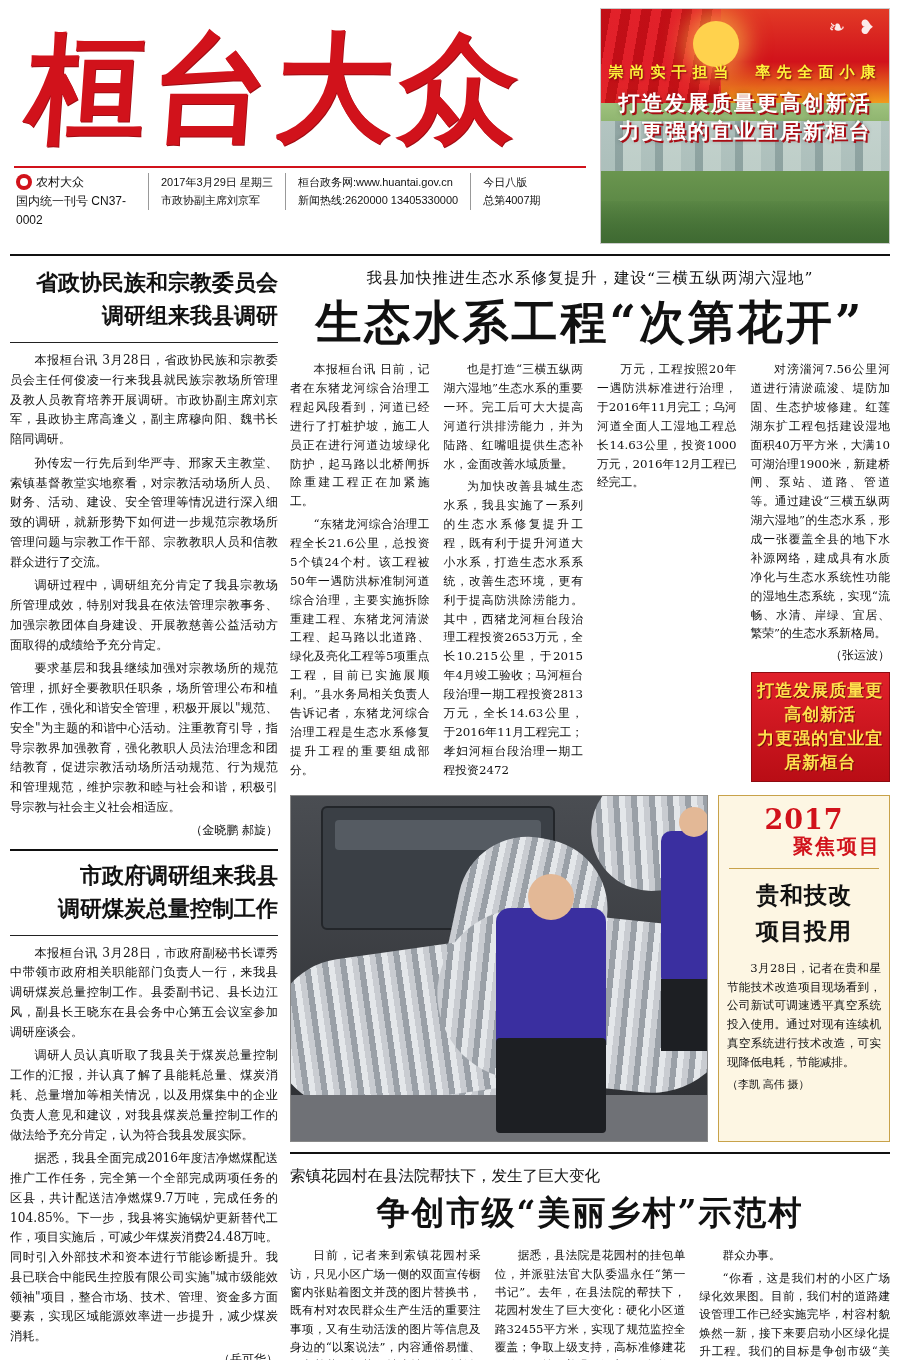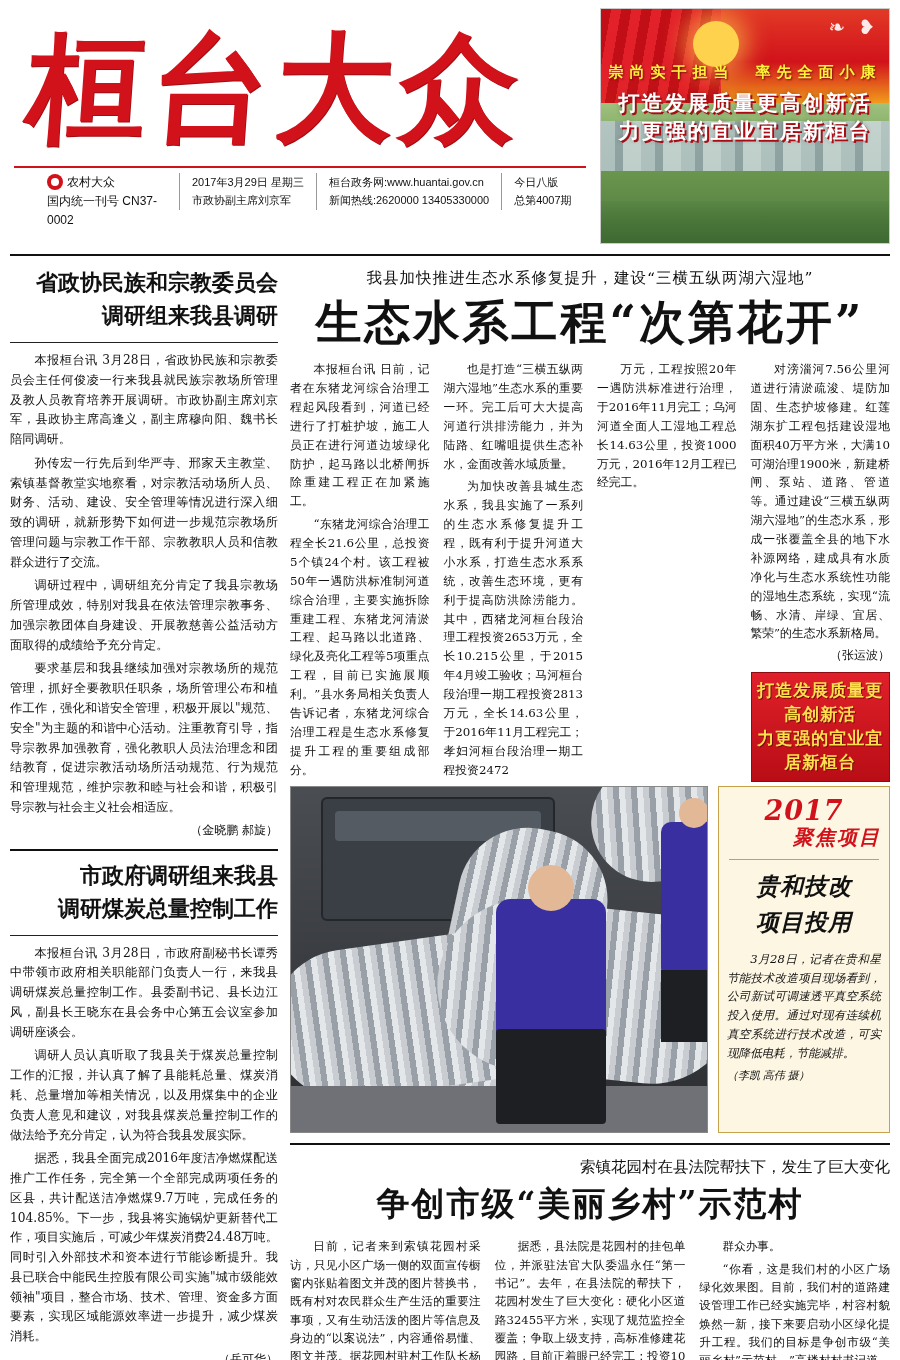--- a/index.html
+++ b/index.html
@@ -27,21 +27,20 @@
     padding-top:6px;
     text-shadow:1px 1px 0 #a00d14;
     transform:skewX(-4deg);
     white-space:nowrap;
   }
   .mast-rule{border-top:2px solid #d1121b;margin:4px 4px 0 4px;}
   .mast-info{
     display:flex;align-items:flex-start;gap:12px;
     font-size:11px;line-height:1.7;padding:5px 6px 0 6px;
     font-family:"Liberation Sans", sans-serif;
-    margin-left:31px;
   }
   .mast-logo{
     flex:0 0 120px;
     font-size:12px;line-height:1.6;
   }
   .logo-badge{display:flex;align-items:center;gap:4px;}
   .logo-circle{
     width:16px;height:16px;border-radius:50%;
     background:#d1121b;display:inline-block;position:relative;
   }
@@ -105,21 +104,21 @@
 
   .red-banner{
     margin-top:8px;background:linear-gradient(180deg,#e0202a,#b90d15);
     color:#ffe14d;text-align:center;font-family:"DejaVu Serif",serif;font-weight:bold;
     font-size:17px;line-height:1.4;padding:6px 4px;letter-spacing:1px;
     border:1px solid #8d0b11;
     text-shadow:1px 1px 0 #7a070d;
   }
 
   
-  .photo-row{display:flex;gap:10px;margin-top:3px;font-style:italic;}
+  .photo-row{display:flex;gap:10px;margin-top:12px;}
   .photo{
     flex:1 1 auto;height:345px;border:1px solid #888;position:relative;overflow:hidden;
     background:linear-gradient(180deg,#4a4d52,#2b2d31);
   }
   .pipe{position:absolute;border-radius:10px;background:
     repeating-linear-gradient(90deg,#c9ccd1 0 6px,#9aa0a7 6px 12px,#e4e7ea 12px 18px);}
   .pipe.a{left:-20px;top:150px;width:330px;height:150px;border-radius:90px;transform:rotate(-8deg);}
   .pipe.b{left:150px;top:40px;width:150px;height:300px;border-radius:70px;transform:rotate(12deg);}
   .pipe.c{right:-30px;top:120px;width:300px;height:170px;border-radius:90px;transform:rotate(6deg);}
   .pipe.d{left:300px;top:-30px;width:260px;height:120px;border-radius:60px;transform:rotate(-4deg);}
@@ -140,21 +139,21 @@
   }
   .proj-year{color:#d1121b;font-family:"DejaVu Serif",serif;font-weight:bold;font-size:27px;text-align:center;letter-spacing:1px;}
   .proj-focus{color:#d1121b;font-family:"DejaVu Serif",serif;font-weight:bold;font-size:20px;text-align:right;letter-spacing:2px;margin-top:-2px;}
   .proj-divider{border-top:1px solid #c8a24a;margin:8px 2px;}
   .proj-name{font-family:"DejaVu Serif",serif;font-weight:bold;font-size:23px;text-align:center;line-height:1.55;letter-spacing:1px;}
   .proj-text{font-size:11.6px;line-height:1.62;text-align:justify;margin-top:10px;font-family:"DejaVu Serif",serif;}
   .proj-text p{margin:0;text-indent:2em;}
   .proj-credit{text-align:left;font-size:11px;margin-top:6px;}
 
   
-  .sub-kicker{font-size:15.5px;text-align:right;margin:12px 0 4px;font-family:"DejaVu Serif",serif;}
+  .sub-kicker{font-size:15.5px;text-align:left;margin:12px 0 4px;font-family:"DejaVu Serif",serif;}
   .sub-head{
     font-family:"DejaVu Serif",serif;font-weight:bold;font-size:33px;text-align:center;letter-spacing:2px;margin:2px 0 10px;
   }
   .bottom-cols{display:flex;gap:14px;}
   .bottom-cols .bcol{flex:1 1 0;}
   .bottom-cols .body-text{font-size:11.6px;line-height:1.58;}
 </style>
 </head>
 <body>
 

